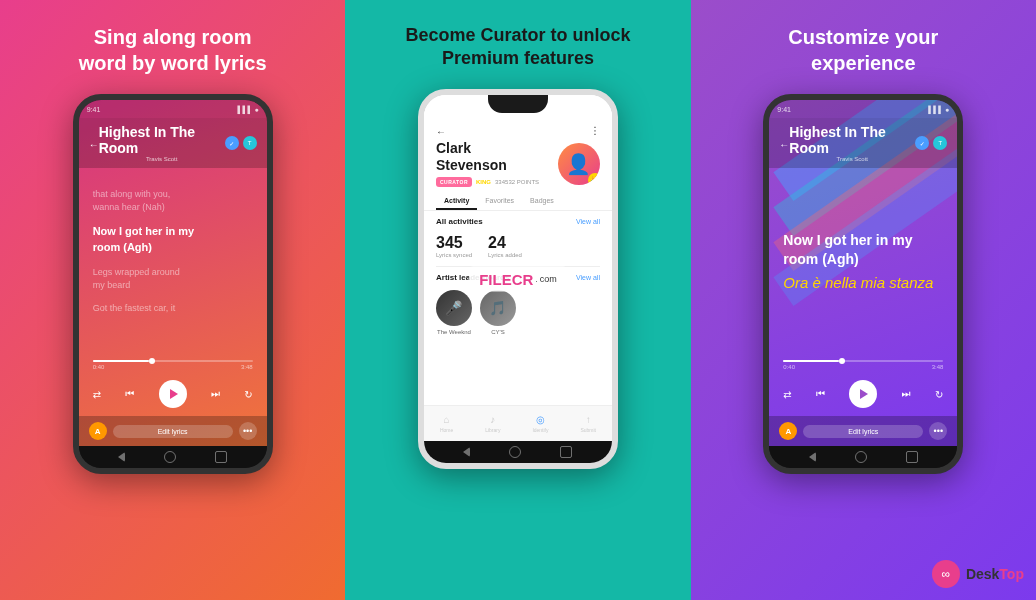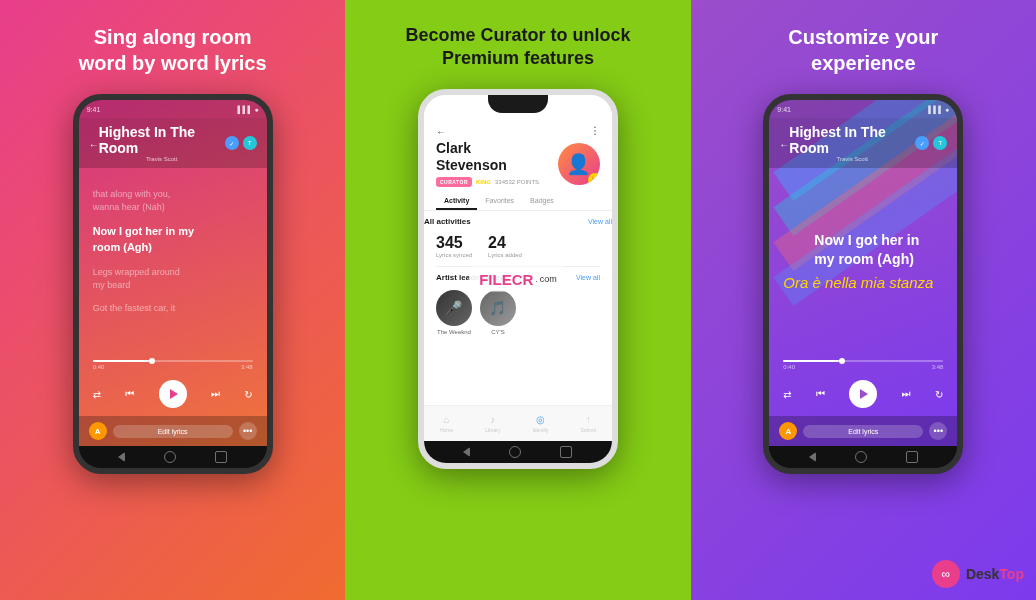--- a/index.html
+++ b/index.html
@@ -18,21 +18,21 @@
       align-items: center;
       justify-content: flex-start;
       padding: 24px 16px 16px;
       position: relative;
     }
 
     .panel-1 {
       background: linear-gradient(135deg, #e83e8c 0%, #f06b30 100%);
     }
     .panel-2 {
-      background: #84cc16;
+      background: #14b8a6;
     }
     .panel-3 {
       background: linear-gradient(135deg, #9b4dca 0%, #7c3aed 100%);
     }
 
     .panel-title {
       font-size: 20px;
       font-weight: 700;
       text-align: center;
       margin-bottom: 18px;
@@ -406,21 +406,21 @@
     .tab-item.active {
       color: #1a1a1a;
       border-bottom: 2px solid #1a1a1a;
       font-weight: 600;
     }
 
     .activities-header {
       display: flex;
       justify-content: space-between;
       align-items: center;
-      padding: 6px 0 4px;
+      padding: 6px 12px 4px;
     }
 
     .activities-title {
       font-size: 8px;
       font-weight: 700;
       color: #1a1a1a;
     }
 
     .view-all {
       font-size: 7px;
@@ -599,21 +599,20 @@
       flex-direction: column;
       justify-content: center;
       gap: 6px;
     }
 
     .lyric-active-3 {
       color: white;
       font-size: 14px;
       font-weight: 700;
       line-height: 1.3;
-      margin-left: 31px;
     }
 
     .lyric-translation-3 {
       color: #ffd700;
       font-size: 15px;
       font-style: italic;
     }
 
     
     .filecr-watermark {

